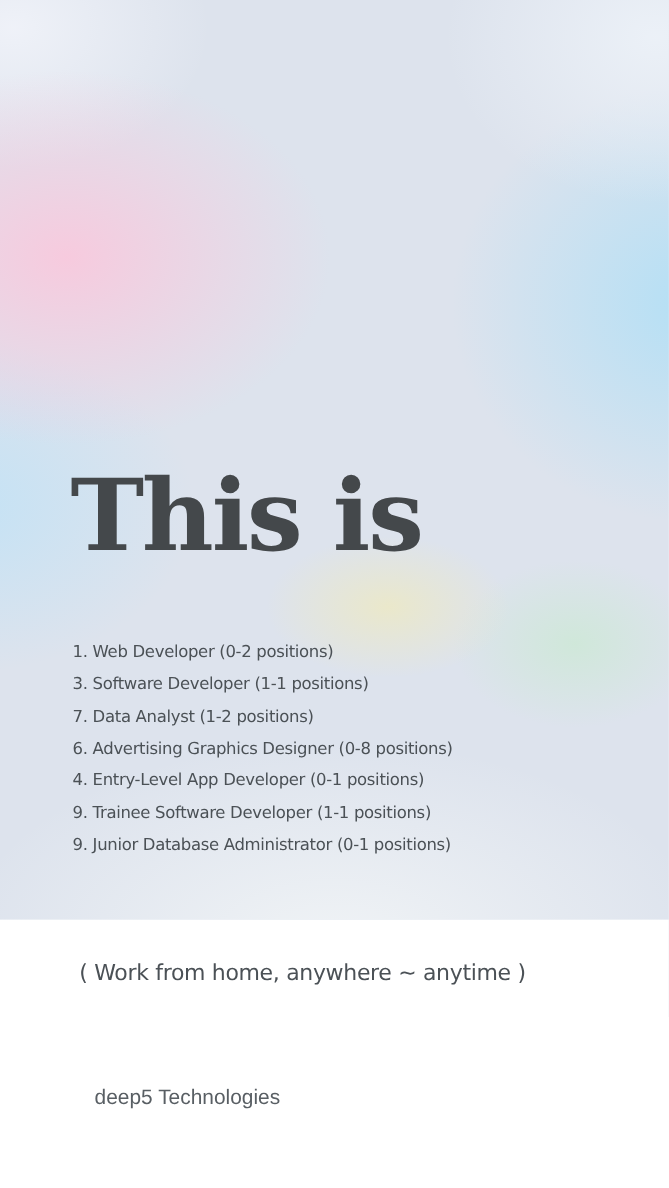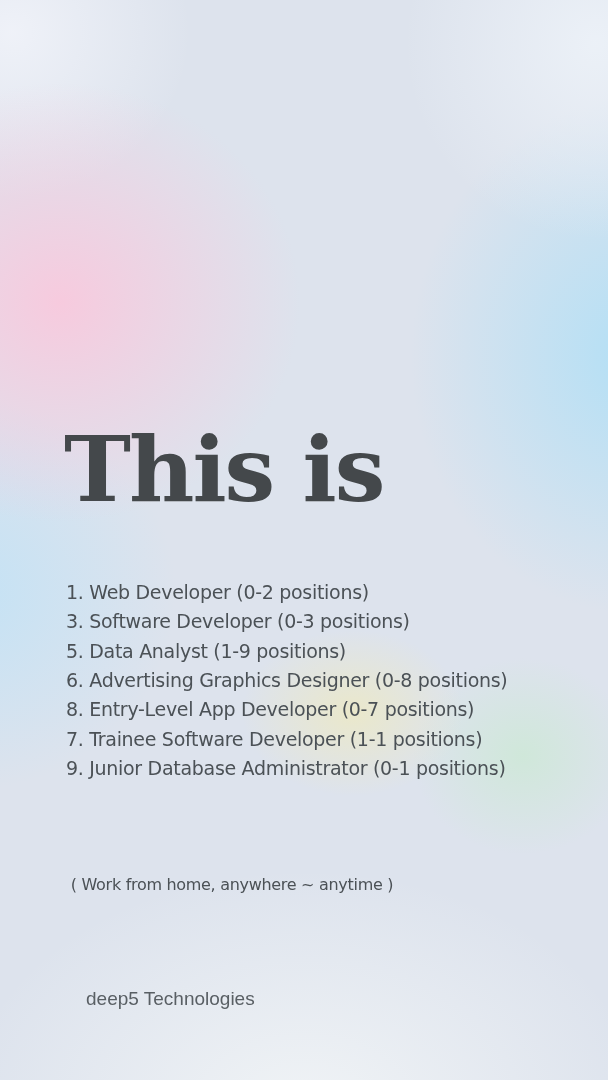--- a/index.html
+++ b/index.html
@@ -12,21 +12,21 @@
     overflow: hidden;
     position: relative;
     font-family: "DejaVu Sans", sans-serif;
   }
 
   
   .poster {
     position: absolute;
     inset: 0;
     width: 608px;
-    height: 1080px;
+    height: 836px;
     background:
       radial-gradient(ellipse 58% 30% at 10% 28%, rgba(248,201,221,0.95) 0%, rgba(248,201,221,0) 68%),
       radial-gradient(ellipse 42% 22% at 2% 3%,   rgba(242,244,250,0.85) 0%, rgba(242,244,250,0) 70%),
       radial-gradient(ellipse 45% 26% at 98% 4%,  rgba(238,243,249,0.85) 0%, rgba(238,243,249,0) 70%),
       radial-gradient(ellipse 52% 34% at 104% 33%, rgba(175,223,246,0.90) 0%, rgba(175,223,246,0) 70%),
       radial-gradient(ellipse 50% 26% at -6% 55%, rgba(189,226,247,0.80) 0%, rgba(189,226,247,0) 70%),
       radial-gradient(ellipse 26% 11% at 58% 66%, rgba(240,234,188,0.70) 0%, rgba(240,234,188,0) 70%),
       radial-gradient(ellipse 26% 13% at 86% 70%, rgba(203,233,211,0.75) 0%, rgba(203,233,211,0) 70%),
       radial-gradient(ellipse 75% 30% at 50% 103%, rgba(241,244,246,0.95) 0%, rgba(241,244,246,0) 75%),
       #dde3ed;
@@ -45,32 +45,32 @@
   }
 
   .job-list {
     position: absolute;
     left: 66px;
     top: 578px;
     margin: 0;
     padding: 0;
     list-style: none;
     font-family: "DejaVu Sans", sans-serif;
-    font-size: 19px;
+    font-size: 15px;
     line-height: 29.35px;
     letter-spacing: -0.3px;
     color: #4b5156;
   }
 
   .note-line {
     position: absolute;
     left: 66px;
     top: 870px;
     font-family: "DejaVu Sans", sans-serif;
-    font-size: 16px;
+    font-size: 20px;
     line-height: 29.35px;
     letter-spacing: -0.3px;
     color: #4b5156;
     white-space: pre-wrap;
   }
 
   .company {
     position: absolute;
     left: 86px;
     top: 987px;
@@ -84,25 +84,25 @@
 <body>
 
 <div class="poster">
 
   <h1 class="heading">
     <span>This is</span><br>
   </h1>
 
   <ul class="job-list">
     <li>1. Web Developer (0-2 positions)</li>
-    <li>3. Software Developer (0-3 positions)</li>
-    <li>5. Data Analyst (1-9 positions)</li>
+    <li>3. Software Developer (1-1 positions)</li>
+    <li>7. Data Analyst (1-2 positions)</li>
     <li>6. Advertising Graphics Designer (0-8 positions)</li>
-    <li>8. Entry-Level App Developer (0-7 positions)</li>
-    <li>7. Trainee Software Developer (1-1 positions)</li>
+    <li>4. Entry-Level App Developer (0-1 positions)</li>
+    <li>9. Trainee Software Developer (1-1 positions)</li>
     <li>9. Junior Database Administrator (0-1 positions)</li>
   </ul>
 
   <div class="note-line"> ( Work from home, anywhere ~ anytime )</div>
 
   <div class="company">deep5 Technologies</div>
 
 </div>
 
 </body></html>

